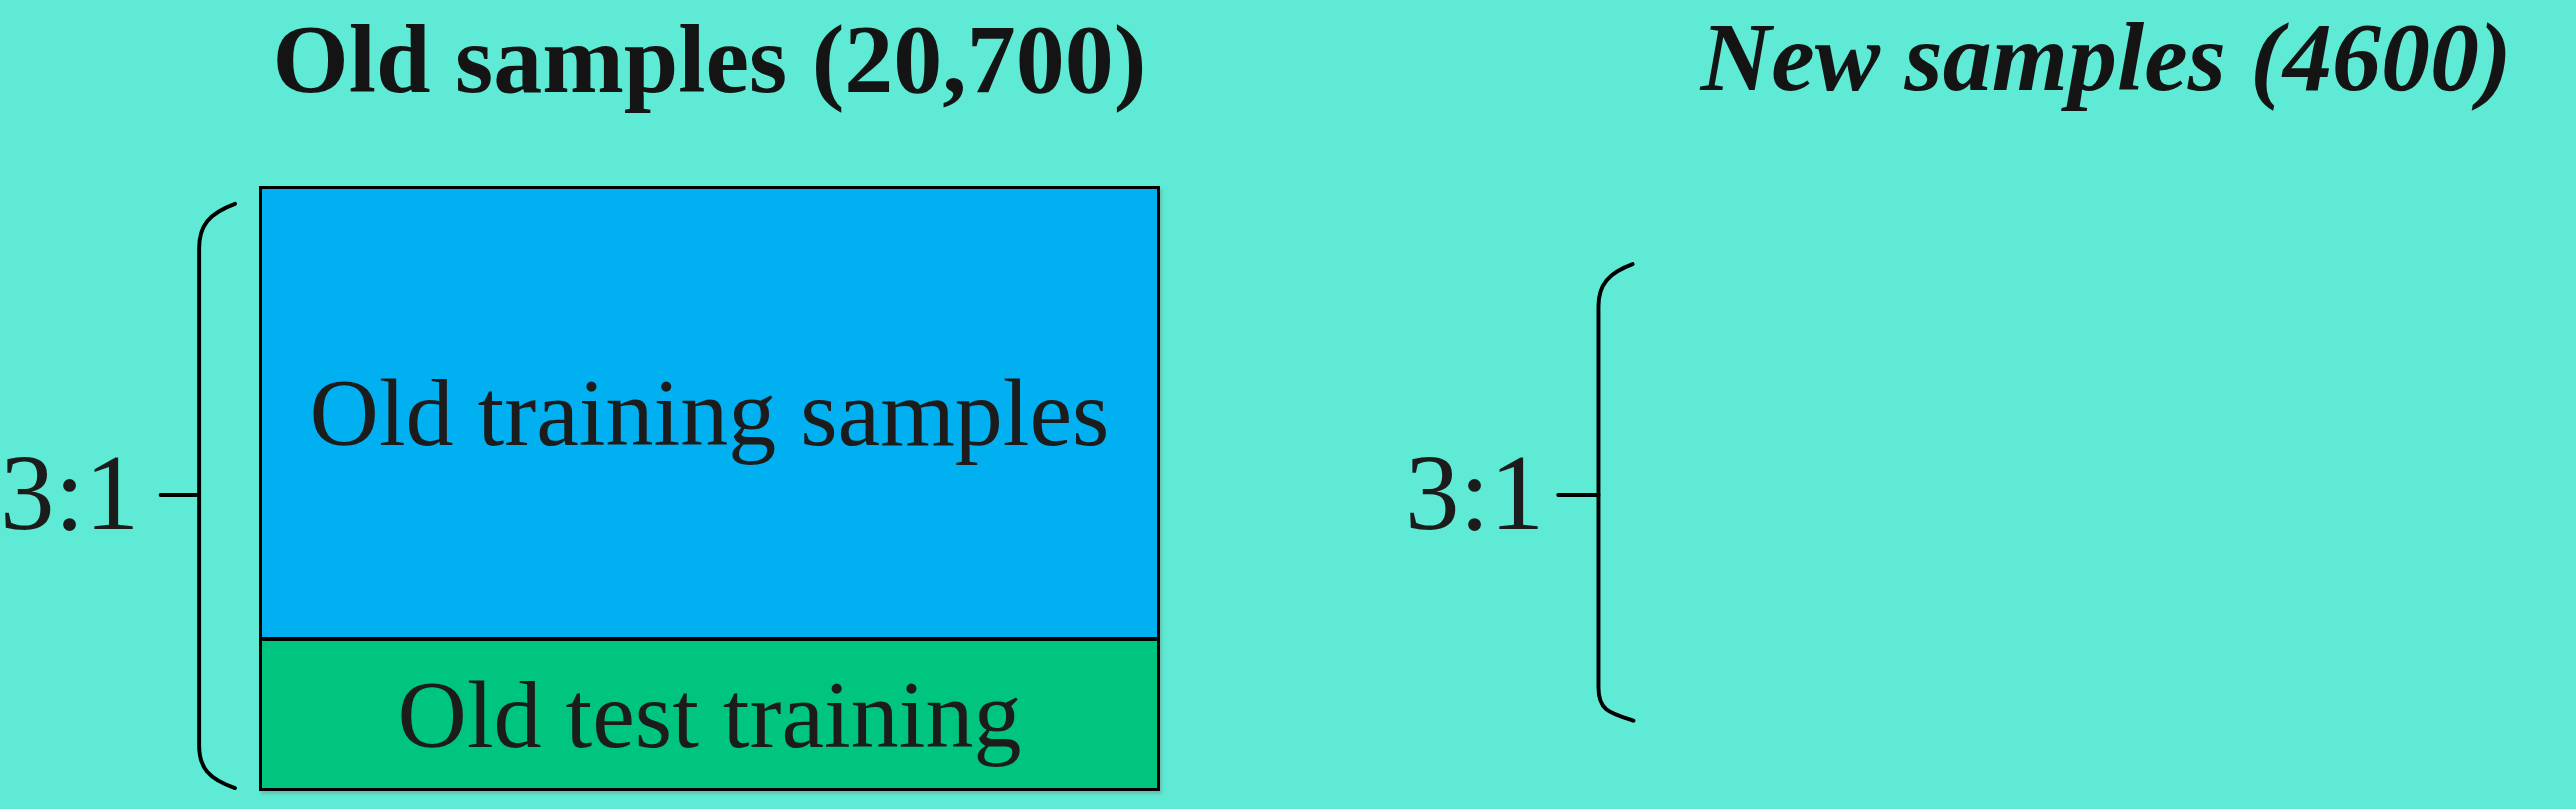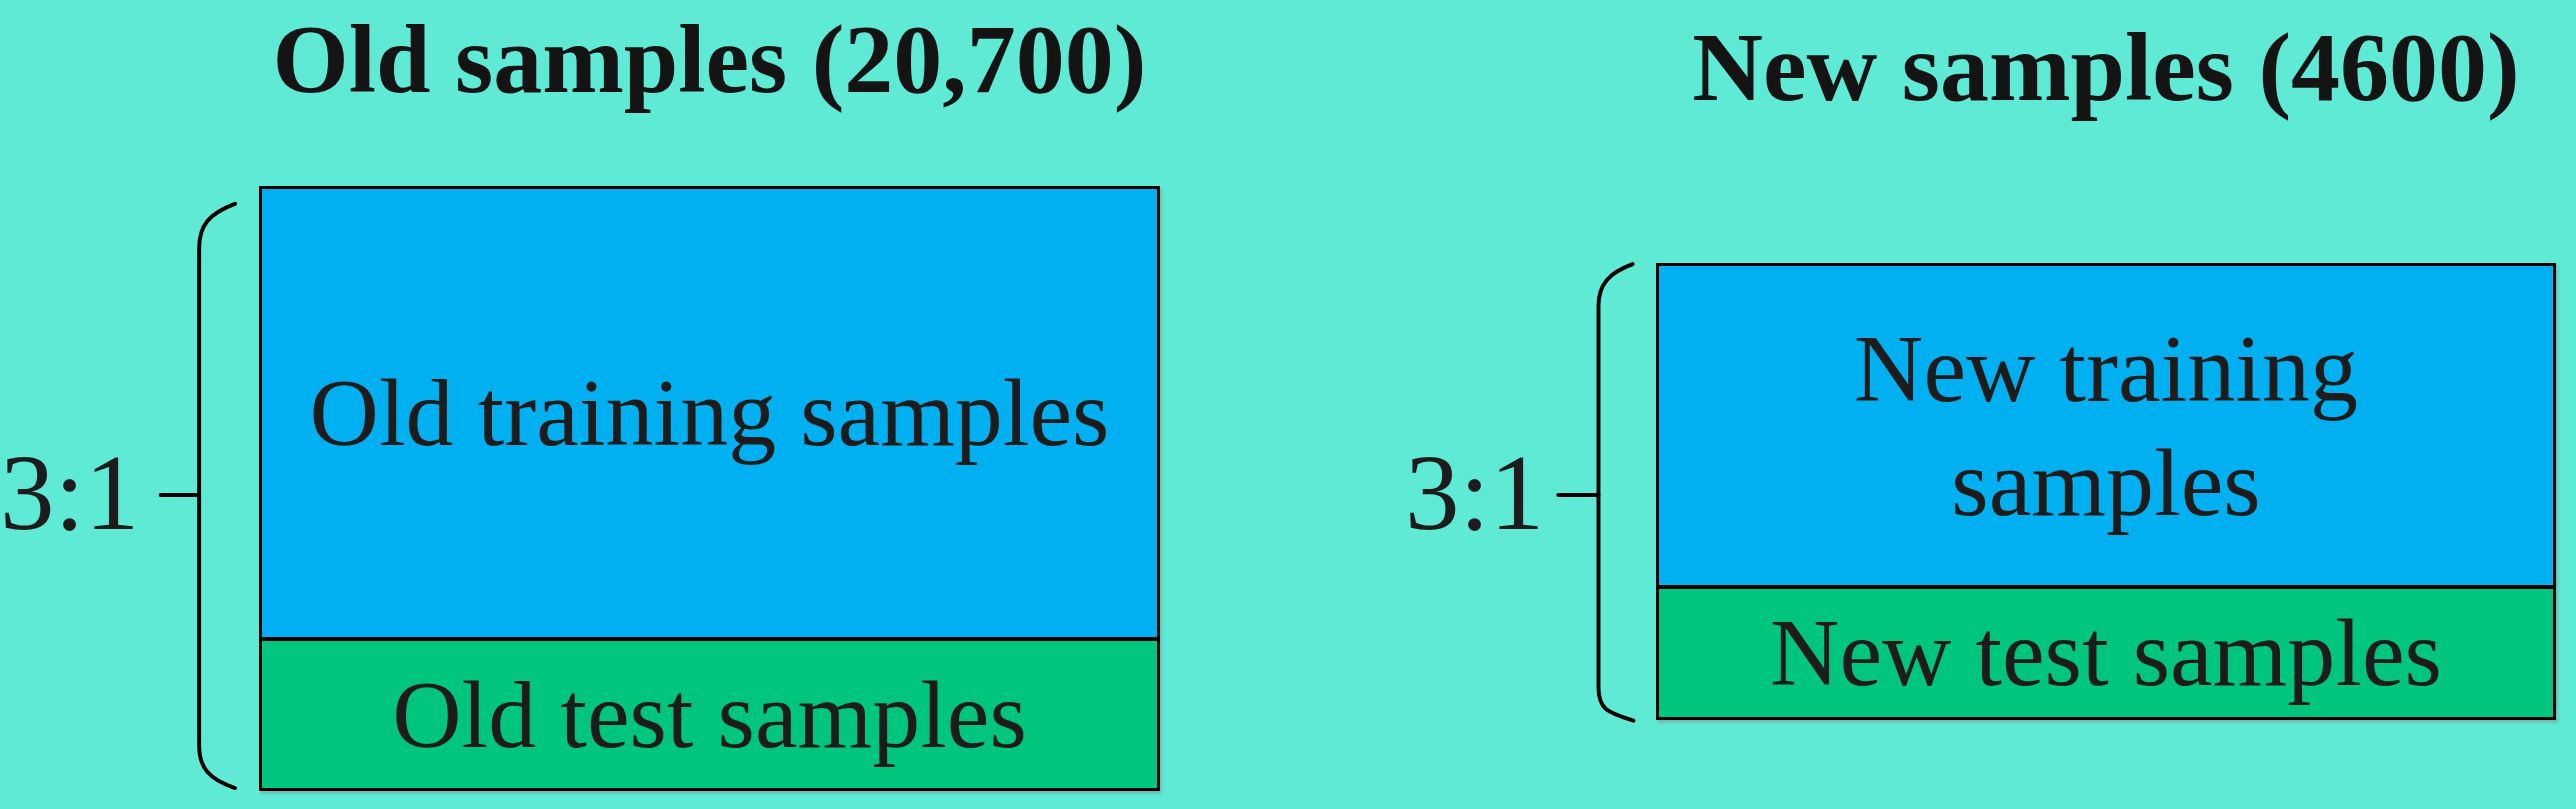--- a/index.html
+++ b/index.html
@@ -20,21 +20,21 @@
 
   .panel-title {
     font-weight: bold;
     font-size: 98px;
     line-height: 1.12;
     text-align: center;
     white-space: nowrap;
     color: #141414;
   }
   #title-old { left: 259px;  top: 5.3px;  width: 901px; }
-  #title-new { left: 1656px; top: 13px;  width: 900px; }
+  #title-new { left: 1656px; top: 3px;  width: 900px; font-style: italic; }
 
   .split-box {
     box-sizing: border-box;
     border: 3.5px solid var(--border);
     display: flex;
     flex-direction: column;
     box-shadow: 1.8px 2.6px 2.6px rgba(120,120,120,0.35);
   }
   #box-old { left: 259px;  top: 186px; width: 901px; height: 605px; }
   #box-new { left: 1656px; top: 263px; width: 900px; height: 457px; }
@@ -103,34 +103,23 @@
 
   <div id="title-old" class="abs panel-title">Old samples (20,700)</div>
 
   <div id="ratio-old" class="abs ratio-label">3:1</div>
 
   <div id="box-old" class="abs split-box">
     <div class="train-region">
       <div class="region-label">Old training samples</div>
     </div>
     <div class="test-region">
-      <div class="region-label">Old test samples</div>
+      <div class="region-label">Old test training</div>
     </div>
   </div>
 
   <div id="title-new" class="abs panel-title">New samples (4600)</div>
 
   <div id="ratio-new" class="abs ratio-label">3:1</div>
 
-  <div id="box-new" class="abs split-box">
-    <div class="train-region">
-      <div class="region-label">
-        <div>New training</div>
-        <div>samples</div>
-      </div>
-    </div>
-    <div class="test-region">
-      <div class="region-label">New test samples</div>
-    </div>
-  </div>
 
 </div>
 
 
 </body></html>

